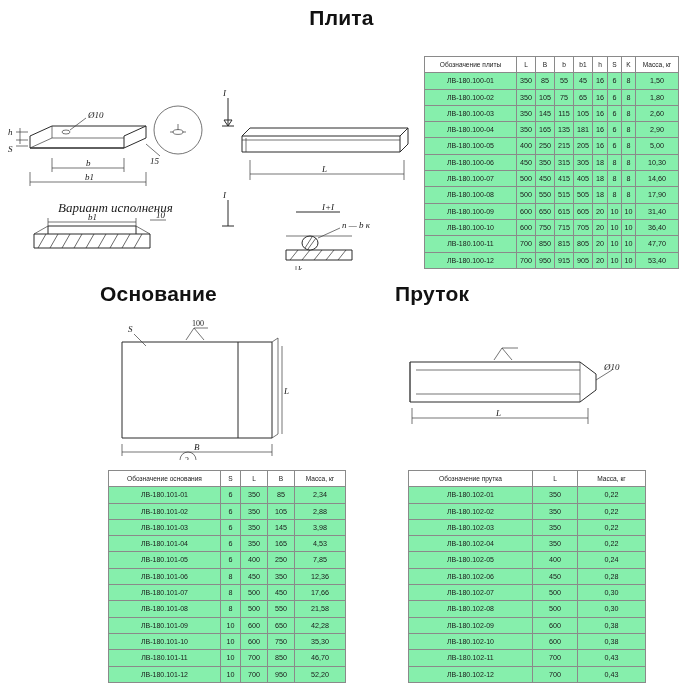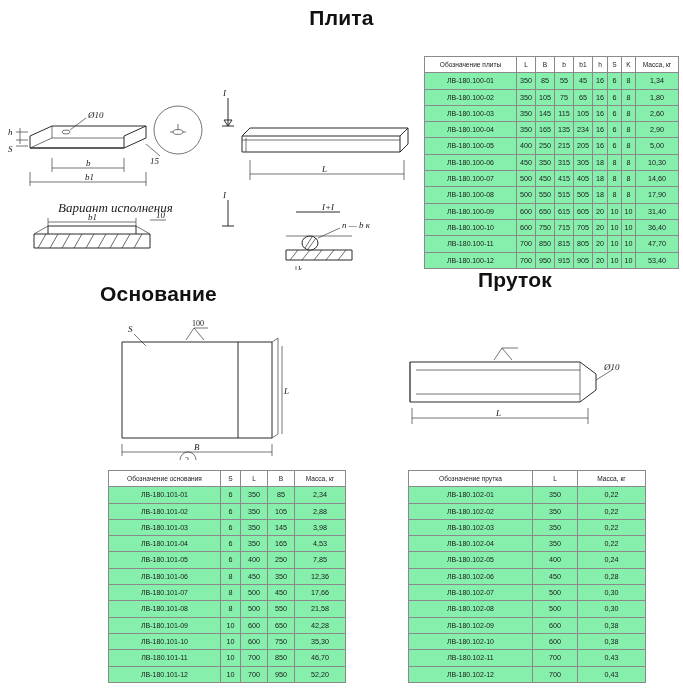--- a/index.html
+++ b/index.html
@@ -22,21 +22,21 @@
   }
   .section-title {
     position: absolute;
     font-size: 21px;
     font-weight: 700;
     color: #111;
     letter-spacing: 0.2px;
   }
   #title-plita { left: 0; top: 6px; width: 683px; text-align: center; }
   #title-osnovanie { left: 100px; top: 282px; width: 260px; text-align: left; }
-  #title-prutok { left: 395px; top: 268px; width: 240px; text-align: center; }
+  #title-prutok { left: 395px; top: 282px; width: 240px; text-align: left; }
 
   
   table.spec {
     position: absolute;
     border-collapse: collapse;
     font-size: 7.2px;
     background: #86efac;
     table-layout: fixed;
   }
   table.spec th, table.spec td {
@@ -226,21 +226,21 @@
     <tbody>
         <tr>
           <td class="name">ЛВ-180.100-01</td>
           <td>350</td>
           <td>85</td>
           <td>55</td>
           <td>45</td>
           <td>16</td>
           <td>6</td>
           <td>8</td>
-          <td>1,34</td>
+          <td>1,50</td>
         </tr>
         <tr>
           <td class="name">ЛВ-180.100-02</td>
           <td>350</td>
           <td>105</td>
           <td>75</td>
           <td>65</td>
           <td>16</td>
           <td>6</td>
           <td>8</td>
@@ -255,21 +255,21 @@
           <td>16</td>
           <td>6</td>
           <td>8</td>
           <td>2,60</td>
         </tr>
         <tr>
           <td class="name">ЛВ-180.100-04</td>
           <td>350</td>
           <td>165</td>
           <td>135</td>
-          <td>234</td>
+          <td>181</td>
           <td>16</td>
           <td>6</td>
           <td>8</td>
           <td>2,90</td>
         </tr>
         <tr>
           <td class="name">ЛВ-180.100-05</td>
           <td>400</td>
           <td>250</td>
           <td>215</td>

